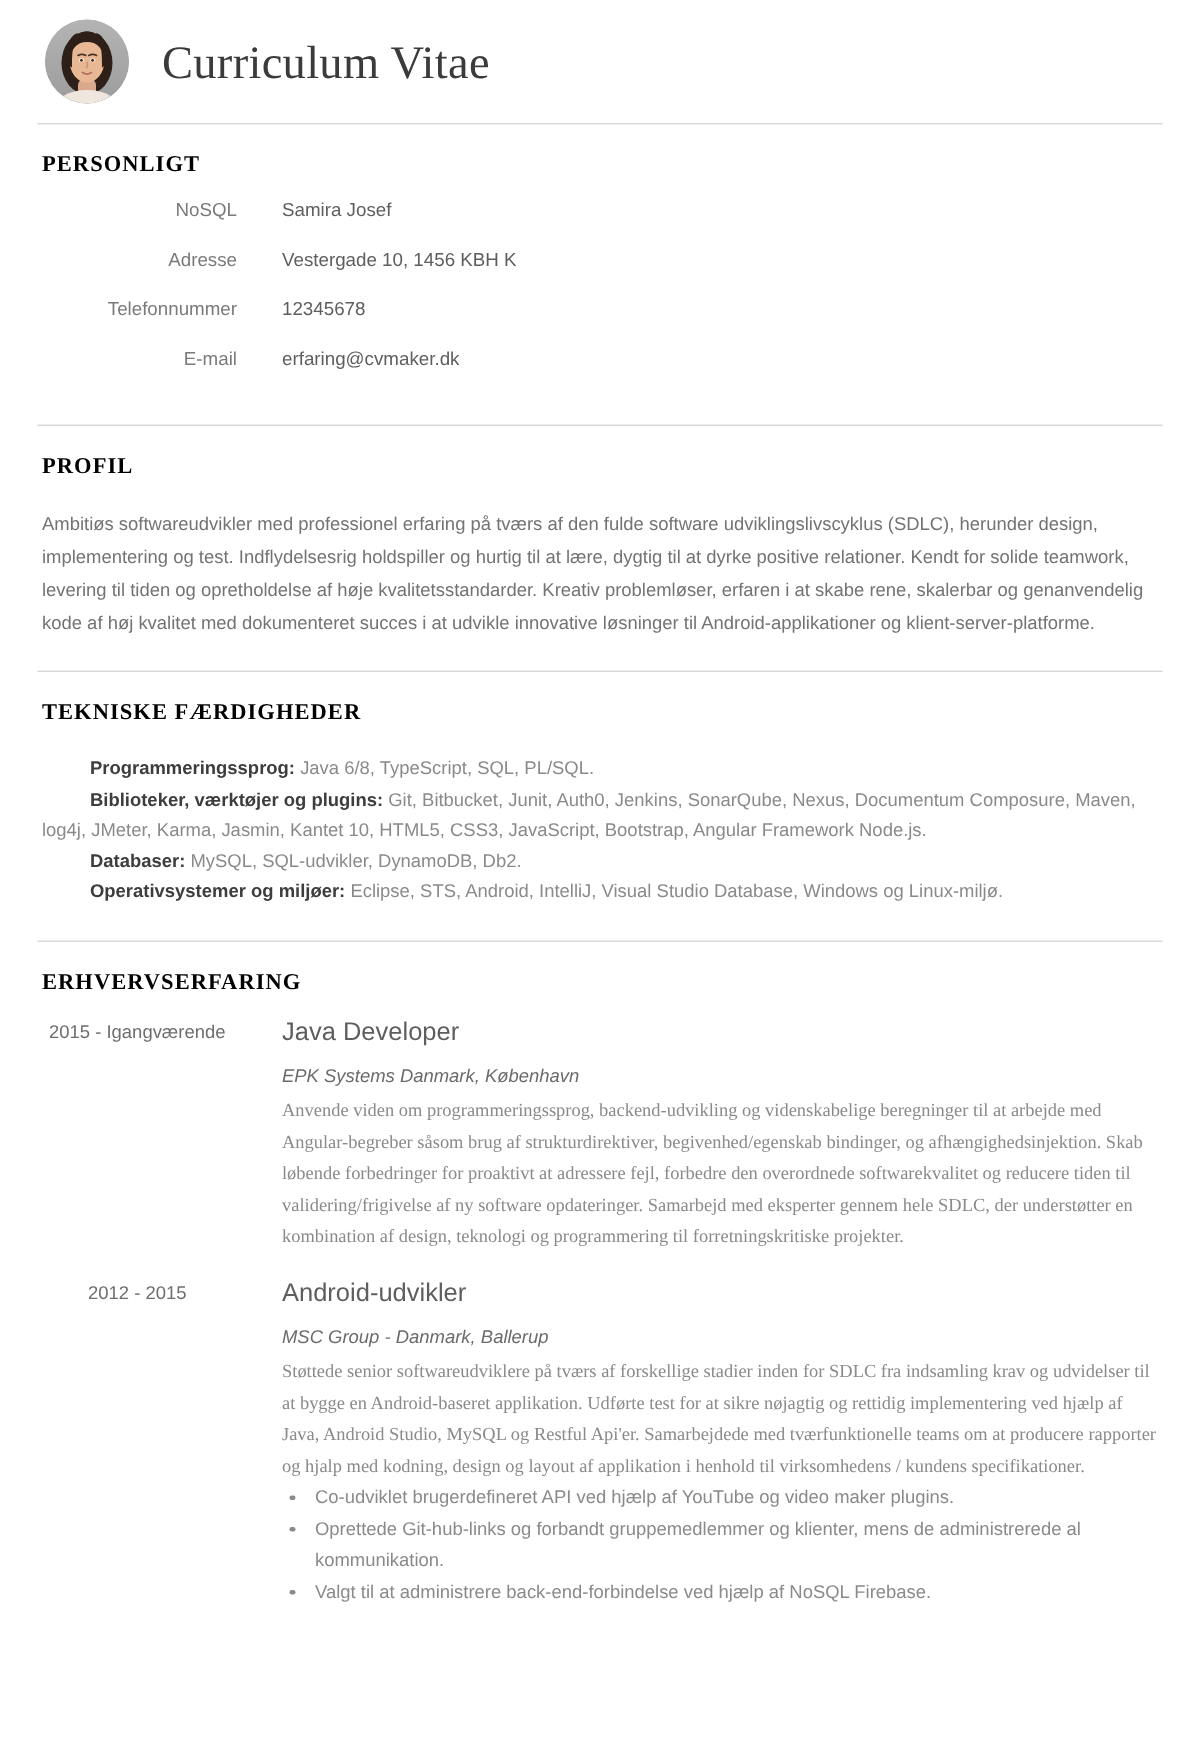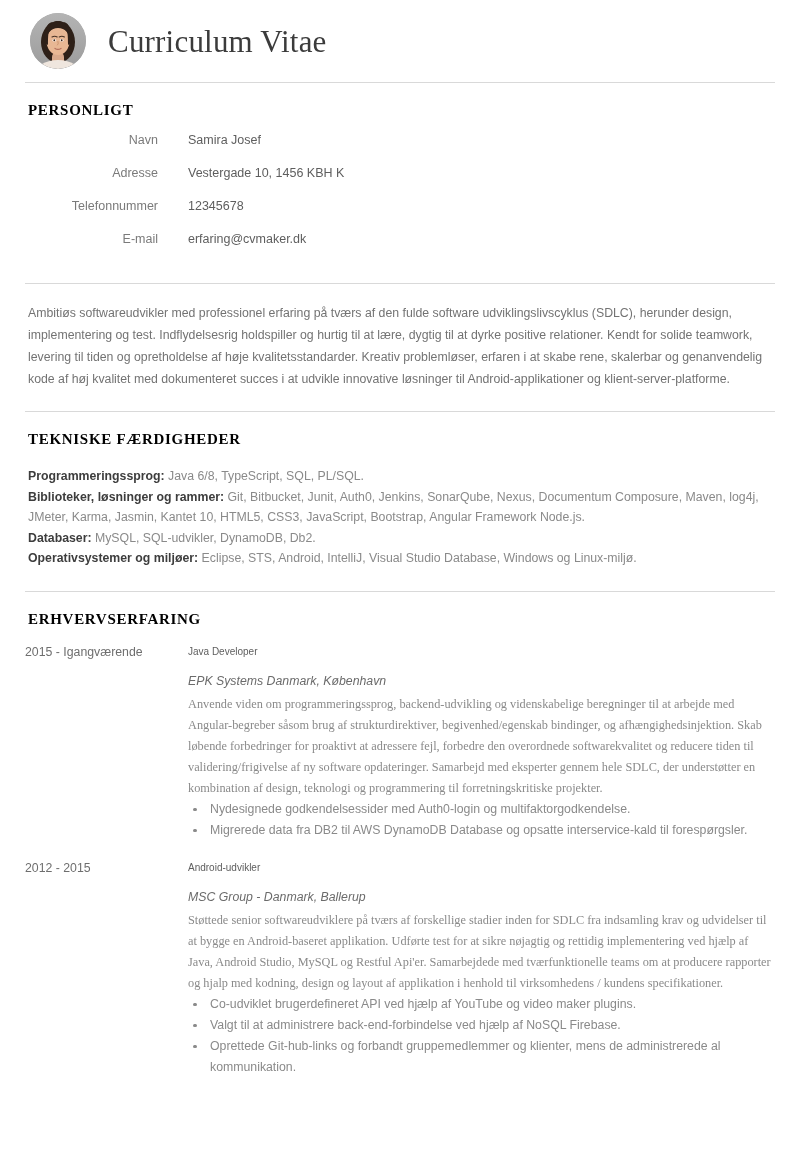--- a/index.html
+++ b/index.html
@@ -105,45 +105,46 @@
   .skills {
     margin: 18px 3px 0 3px;
     font-size: 12.3px;
     line-height: 20.5px;
     color: #8a8a8a;
   }
   .skill-line { display: block; }
   .skill-label {
     font-weight: 700;
     color: #3d3d3d;
+    margin-left: 32px;
   }
   .skill-value { color: #8a8a8a; }
 
   
   .experience { margin-top: 13px; }
   .job {
     display: flex;
     align-items: flex-start;
     margin-bottom: 16px;
   }
   .job-date {
     width: 133px;
     flex: 0 0 133px;
-    text-align: left;
+    text-align: center;
     font-size: 12.3px;
     color: #6e6e6e;
     line-height: 20px;
     padding-top: 1px;
   }
   .job-body {
     margin-left: 30px;
     flex: 1 1 auto;
   }
   .job-title {
-    font-size: 10px;
+    font-size: 17px;
     color: #5e5e5e;
     line-height: 21px;
   }
   .job-company {
     font-size: 12.3px;
     font-style: italic;
     color: #6b6b6b;
     line-height: 22px;
     margin-top: 8px;
   }
@@ -225,54 +226,55 @@
     </div>
     <div class="cv-title">Curriculum Vitae</div>
   </div>
 
   <div class="rule"></div>
 
   <div class="section">
     <div class="section-title">PERSONLIGT</div>
     <div class="personal">
       <div class="p-row">
-        <div class="p-label">Navn</div>
+        <div class="p-label">NoSQL</div>
         <div class="p-value">Samira Josef</div>
       </div>
       <div class="p-row">
         <div class="p-label">Adresse</div>
         <div class="p-value">Vestergade 10, 1456 KBH K</div>
       </div>
       <div class="p-row">
         <div class="p-label">Telefonnummer</div>
         <div class="p-value">12345678</div>
       </div>
       <div class="p-row">
         <div class="p-label">E-mail</div>
         <div class="p-value">erfaring@cvmaker.dk</div>
       </div>
     </div>
   </div>
 
   <div class="rule" style="margin-top:18px"></div>
 
   <div class="section">
+    <div class="section-title">PROFIL</div>
     <div class="profile-text">Ambitiøs softwareudvikler med professionel erfaring på tværs af den fulde software udviklingslivscyklus (SDLC), herunder design, implementering og test. Indflydelsesrig holdspiller og hurtig til at lære, dygtig til at dyrke positive relationer. Kendt for solide teamwork, levering til tiden og opretholdelse af høje kvalitetsstandarder. Kreativ problemløser, erfaren i at skabe rene, skalerbar og genanvendelig kode af høj kvalitet med dokumenteret succes i at udvikle innovative løsninger til Android-applikationer og klient-server-platforme.</div>
   </div>
 
   <div class="rule" style="margin-top:21px"></div>
 
   <div class="section">
     <div class="section-title">TEKNISKE FÆRDIGHEDER</div>
     <div class="skills">
       <div class="skill-line">
         <span class="skill-label">Programmeringssprog:</span><span class="skill-value"> Java 6/8, TypeScript, SQL, PL/SQL.</span>
       </div>
       <div class="skill-line">
-        <span class="skill-label">Biblioteker, løsninger og rammer:</span><span class="skill-value"> Git, Bitbucket, Junit, Auth0, Jenkins, SonarQube, Nexus, Documentum Composure, Maven, log4j, JMeter, Karma, Jasmin, Kantet 10, HTML5, CSS3, JavaScript, Bootstrap, Angular Framework Node.js.</span>
+        <span class="skill-label">Biblioteker, værktøjer og plugins:</span><span class="skill-value"> Git, Bitbucket, Junit, Auth0, Jenkins, SonarQube, Nexus, Documentum Composure, Maven, log4j, JMeter, Karma, Jasmin, Kantet 10, HTML5, CSS3, JavaScript, Bootstrap, Angular Framework Node.js.</span>
       </div>
       <div class="skill-line">
         <span class="skill-label">Databaser:</span><span class="skill-value"> MySQL, SQL-udvikler, DynamoDB, Db2.</span>
       </div>
       <div class="skill-line">
         <span class="skill-label">Operativsystemer og miljøer:</span><span class="skill-value"> Eclipse, STS, Android, IntelliJ, Visual Studio Database, Windows og Linux-miljø.</span>
       </div>
     </div>
   </div>
 
@@ -282,37 +284,33 @@
     <div class="section-title">ERHVERVSERFARING</div>
 
     <div class="experience">
 
       <div class="job">
         <div class="job-date">2015 - Igangværende</div>
         <div class="job-body">
           <div class="job-title">Java Developer</div>
           <div class="job-company">EPK Systems Danmark, København</div>
           <div class="job-desc">Anvende viden om programmeringssprog, backend-udvikling og videnskabelige beregninger til at arbejde med Angular-begreber såsom brug af strukturdirektiver, begivenhed/egenskab bindinger, og afhængighedsinjektion. Skab løbende forbedringer for proaktivt at adressere fejl, forbedre den overordnede softwarekvalitet og reducere tiden til validering/frigivelse af ny software opdateringer. Samarbejd med eksperter gennem hele SDLC, der understøtter en kombination af design, teknologi og programmering til forretningskritiske projekter.</div>
-          <ul class="job-bullets">
-            <li>Nydesignede godkendelsessider med Auth0-login og multifaktorgodkendelse.</li>
-            <li>Migrerede data fra DB2 til AWS DynamoDB Database og opsatte interservice-kald til forespørgsler.</li>
-          </ul>
         </div>
       </div>
 
       <div class="job">
         <div class="job-date">2012 - 2015</div>
         <div class="job-body">
           <div class="job-title">Android-udvikler</div>
           <div class="job-company">MSC Group - Danmark, Ballerup</div>
           <div class="job-desc">Støttede senior softwareudviklere på tværs af forskellige stadier inden for SDLC fra indsamling krav og udvidelser til at bygge en Android-baseret applikation. Udførte test for at sikre nøjagtig og rettidig implementering ved hjælp af Java, Android Studio, MySQL og Restful Api'er. Samarbejdede med tværfunktionelle teams om at producere rapporter og hjalp med kodning, design og layout af applikation i henhold til virksomhedens / kundens specifikationer.</div>
           <ul class="job-bullets">
             <li>Co-udviklet brugerdefineret API ved hjælp af YouTube og video maker plugins.</li>
+            <li>Oprettede Git-hub-links og forbandt gruppemedlemmer og klienter, mens de administrerede al kommunikation.</li>
             <li>Valgt til at administrere back-end-forbindelse ved hjælp af NoSQL Firebase.</li>
-            <li>Oprettede Git-hub-links og forbandt gruppemedlemmer og klienter, mens de administrerede al kommunikation.</li>
           </ul>
         </div>
       </div>
 
     </div>
   </div>
 
 </div>
 
 </body></html>

